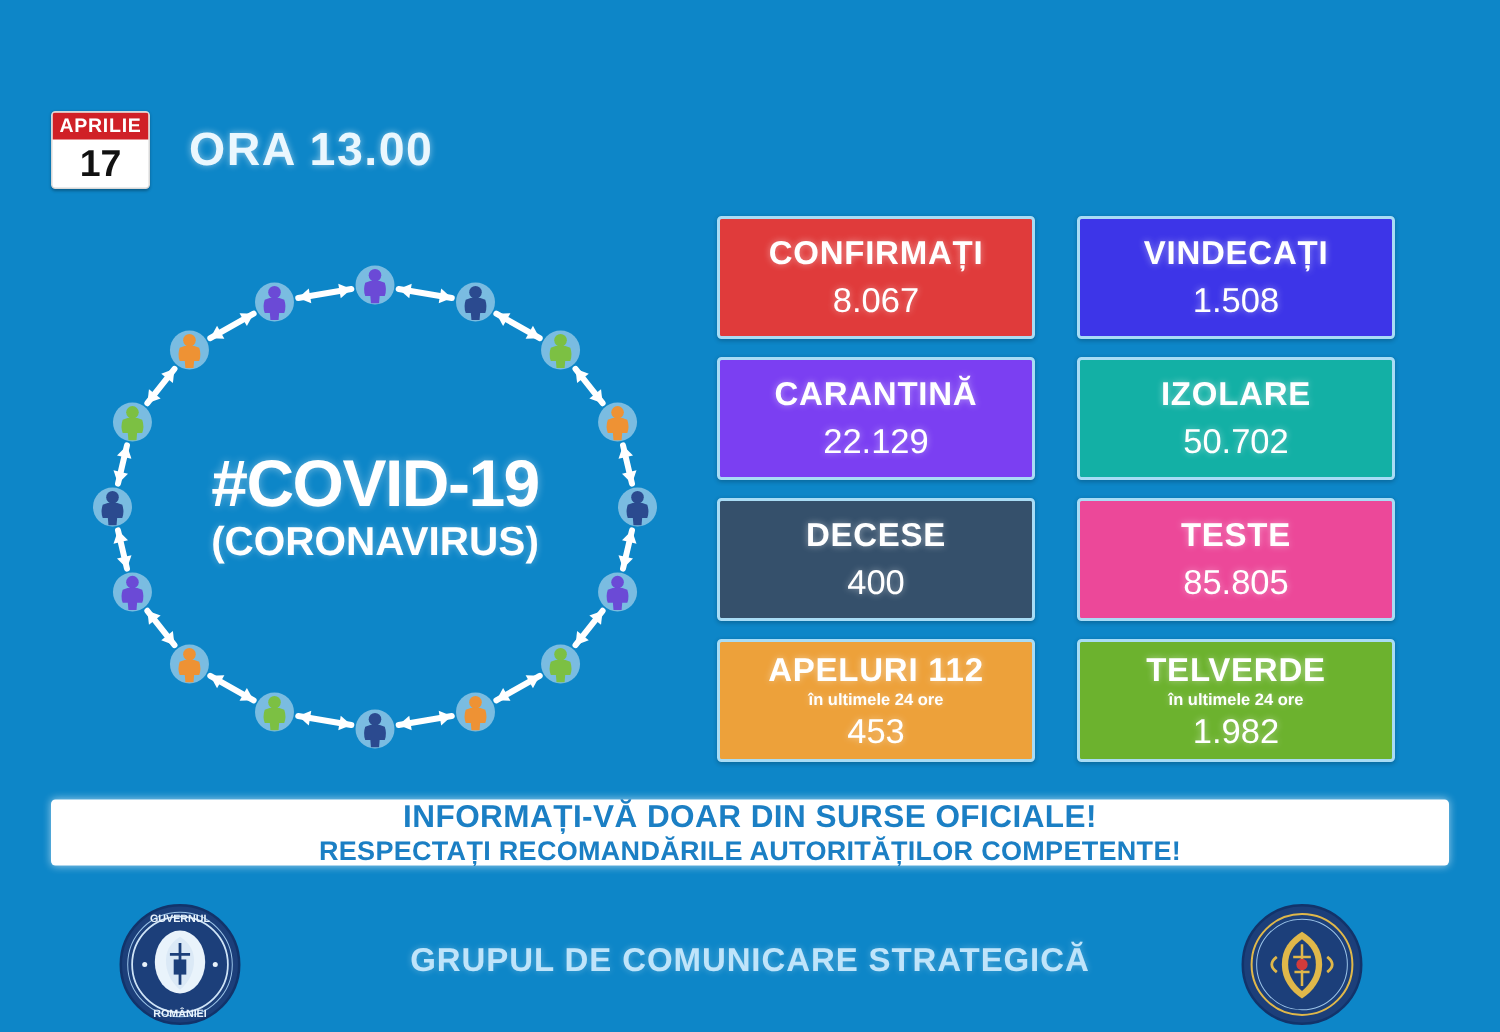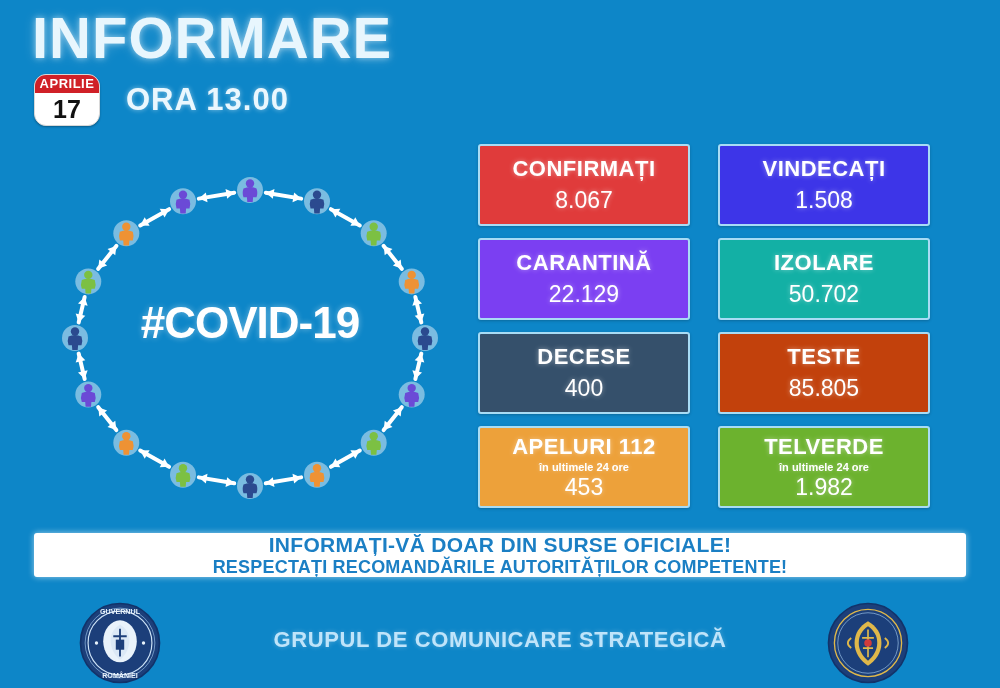--- a/index.html
+++ b/index.html
@@ -15,21 +15,21 @@
   #header { position:absolute; left:0; top:0; width:1000px; height:140px; }
   #title {
     position:absolute; left:32px; top:4px;
     font-size:58px; font-weight:bold; letter-spacing:1px;
     color:#e8f6fd;
     text-shadow:0 0 6px rgba(255,255,255,.55), 0 0 14px rgba(255,255,255,.25);
   }
   #date-row { position:absolute; left:34px; top:74px; display:flex; align-items:center; }
   #calendar-icon {
     width:66px; height:52px; background:#ffffff;
-    border:1px solid #d8d8d8; border-radius:12px;
+    border:1px solid #d8d8d8; border-radius:3px;
     display:flex; flex-direction:column; overflow:hidden;
     box-shadow:0 1px 2px rgba(0,0,0,.3);
   }
   #calendar-month {
     background:#d02027; color:#ffffff;
     font-size:13px; font-weight:bold; letter-spacing:.5px;
     text-align:center; line-height:18px; height:18px;
   }
   #calendar-day {
     flex:1; color:#111111; font-size:25px; font-weight:bold;
@@ -107,21 +107,20 @@
     position:absolute; left:0; top:30px; width:1000px; text-align:center;
     font-size:22px; font-weight:bold; letter-spacing:.6px;
     color:#bfe4fa;
     text-shadow:0 0 5px rgba(255,255,255,.3);
   }
 </style>
 </head>
 <body>
 
 <div id="header">
-  <div id="title">INFORMARE</div>
   <div id="date-row">
     <div id="calendar-icon">
       <div id="calendar-month">APRILIE</div>
       <div id="calendar-day">17</div>
     </div>
     <div id="hour">ORA 13.00</div>
   </div>
 </div>
 
 <div id="circle-graphic">
@@ -286,20 +285,21 @@
         </g>
         <g>
           <line x1="168.80870185039905" y1="38.61155532010233" x2="204.22169748571014" y2="32.65427386822727" stroke="#ffffff" stroke-width="4" stroke-linecap="round"></line>
           <polygon points="204.22169748571014,32.65427386822727 197.15537112771565,38.87268458177076 195.50972132941476,29.090137022911044" fill="#ffffff"></polygon>
           <polygon points="168.80870185039905,38.61155532010233 175.87502820839353,32.39314460655884 177.52067800669442,42.17569216541856" fill="#ffffff"></polygon>
         </g>
       </g>
   </svg>
   <div id="covid-label">
     <div id="covid-main">#COVID-19</div>
+    <div id="covid-sub">(CORONAVIRUS)</div>
   </div>
 </div>
 
 <div id="stats">
     <div class="stat-row">
       <div class="stat-card" style="background: rgb(224, 59, 59);">
         <div class="stat-label">CONFIRMAȚI</div>
         <div class="stat-value">8.067</div>
       </div>
       <div class="stat-card" style="background: rgb(61, 53, 232);">
@@ -315,21 +315,21 @@
       <div class="stat-card" style="background: rgb(19, 176, 165);">
         <div class="stat-label">IZOLARE</div>
         <div class="stat-value">50.702</div>
       </div>
     </div>
     <div class="stat-row">
       <div class="stat-card" style="background: rgb(53, 80, 107);">
         <div class="stat-label">DECESE</div>
         <div class="stat-value">400</div>
       </div>
-      <div class="stat-card" style="background: #c2410c;">
+      <div class="stat-card" style="background: #ec4899;">
         <div class="stat-label">TESTE</div>
         <div class="stat-value">85.805</div>
       </div>
     </div>
     <div class="stat-row">
       <div class="stat-card with-note" style="background: rgb(237, 161, 58);">
         <div class="stat-label">APELURI 112</div>
         <div class="stat-note">în ultimele 24 ore</div>
         <div class="stat-value">453</div>
       </div>

